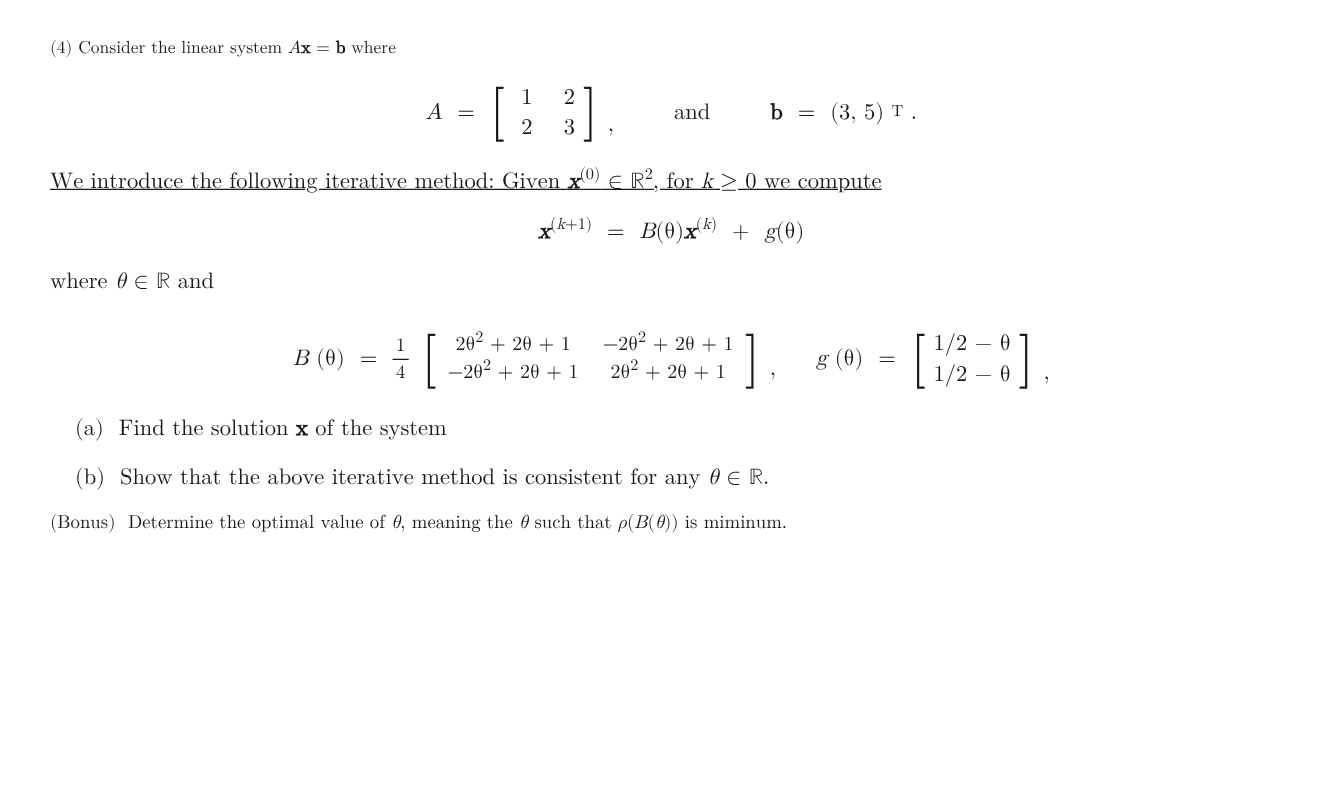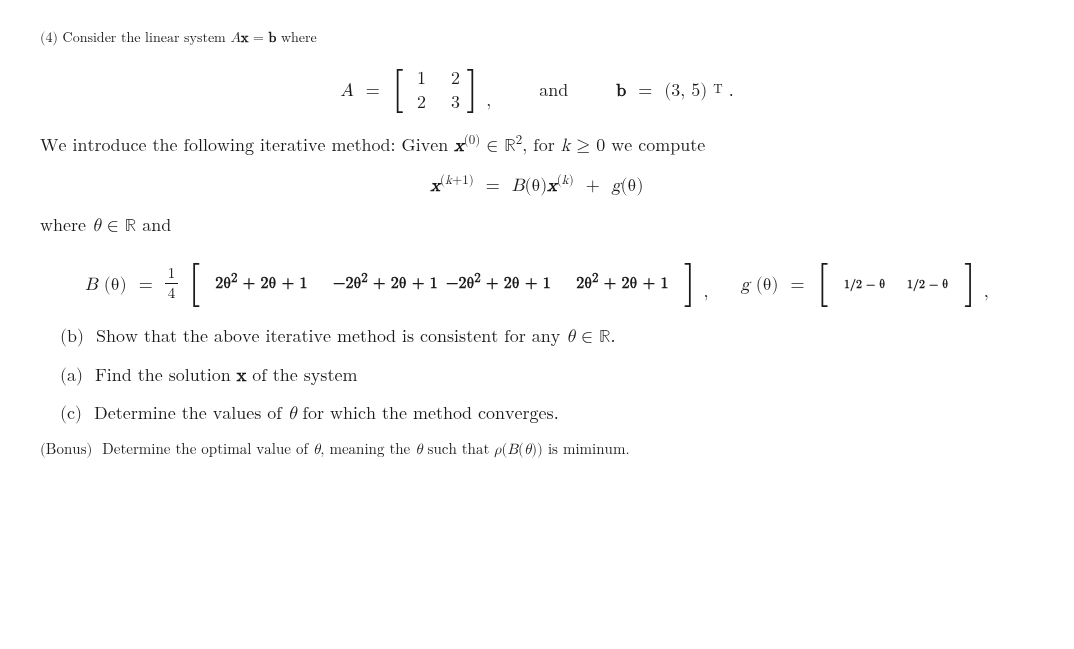--- a/index.html
+++ b/index.html
@@ -63,20 +63,21 @@
       font-size: 18px;
       align-self: flex-end;
       margin-left: 2px;
       margin-bottom: 2px;
     }
 
     .paragraph-text {
       font-size: 18px;
       line-height: 1.6;
       margin-bottom: 14px;
+      text-decoration: underline;
     }
 
     .centered-formula {
       display: flex;
       justify-content: center;
       margin: 8px 0 16px 0;
     }
 
     .where-line {
       font-size: 18px;
@@ -93,41 +94,40 @@
     }
 
     .b-theta-expr {
       display: flex;
       align-items: center;
       gap: 6px;
     }
 
     .matrix-2col {
       display: flex;
-      flex-direction: row;
+      flex-direction: column;
       gap: 3px;
-      font-weight: bold;
     }
 
     .matrix-2col-row {
       display: flex;
       gap: 14px;
     }
 
     .col-cell {
       min-width: 110px;
       text-align: center;
       font-size: 16px;
       white-space: nowrap;
     }
 
     .col-cell-narrow {
       min-width: 60px;
       text-align: center;
-      font-size: 12px;
+      font-size: 18px;
       white-space: nowrap;
     }
 
     .subpart {
       font-size: 18px;
       margin-bottom: 10px;
       margin-left: 20px;
       line-height: 1.6;
     }
 
@@ -251,32 +251,28 @@
           <span class="col-cell-narrow">1/2 − θ</span>
         </div>
       </div>
       <span class="bracket-large">]</span>
       <span class="comma-suffix">,</span>
     </div>
 
   </div>
 
   <div class="subpart">
+    <span>(a)&nbsp;</span>
+    <span>Find the solution <strong>x</strong> of the system</span>
+  </div>
+
+  <div class="subpart">
     <span>(b)&nbsp;</span>
     <span>Show that the above iterative method is consistent for any <span class="math-italic">θ</span> ∈ ℝ.</span>
   </div>
 
-  <div class="subpart">
-    <span>(a)&nbsp;</span>
-    <span>Find the solution <strong>x</strong> of the system</span>
-  </div>
-
-  <div class="subpart">
-    <span>(c)&nbsp;</span>
-    <span>Determine the values of <span class="math-italic">θ</span> for which the method converges.</span>
-  </div>
 
   <div class="bonus-line">
     <span>(Bonus)&nbsp;</span>
     <span>Determine the optimal value of <span class="math-italic">θ</span>, meaning the <span class="math-italic">θ</span> such that <span class="math-italic">ρ</span>(<span class="math-italic">B</span>(<span class="math-italic">θ</span>)) is miminum.</span>
   </div>
 
 </div>
 
 </body></html>

